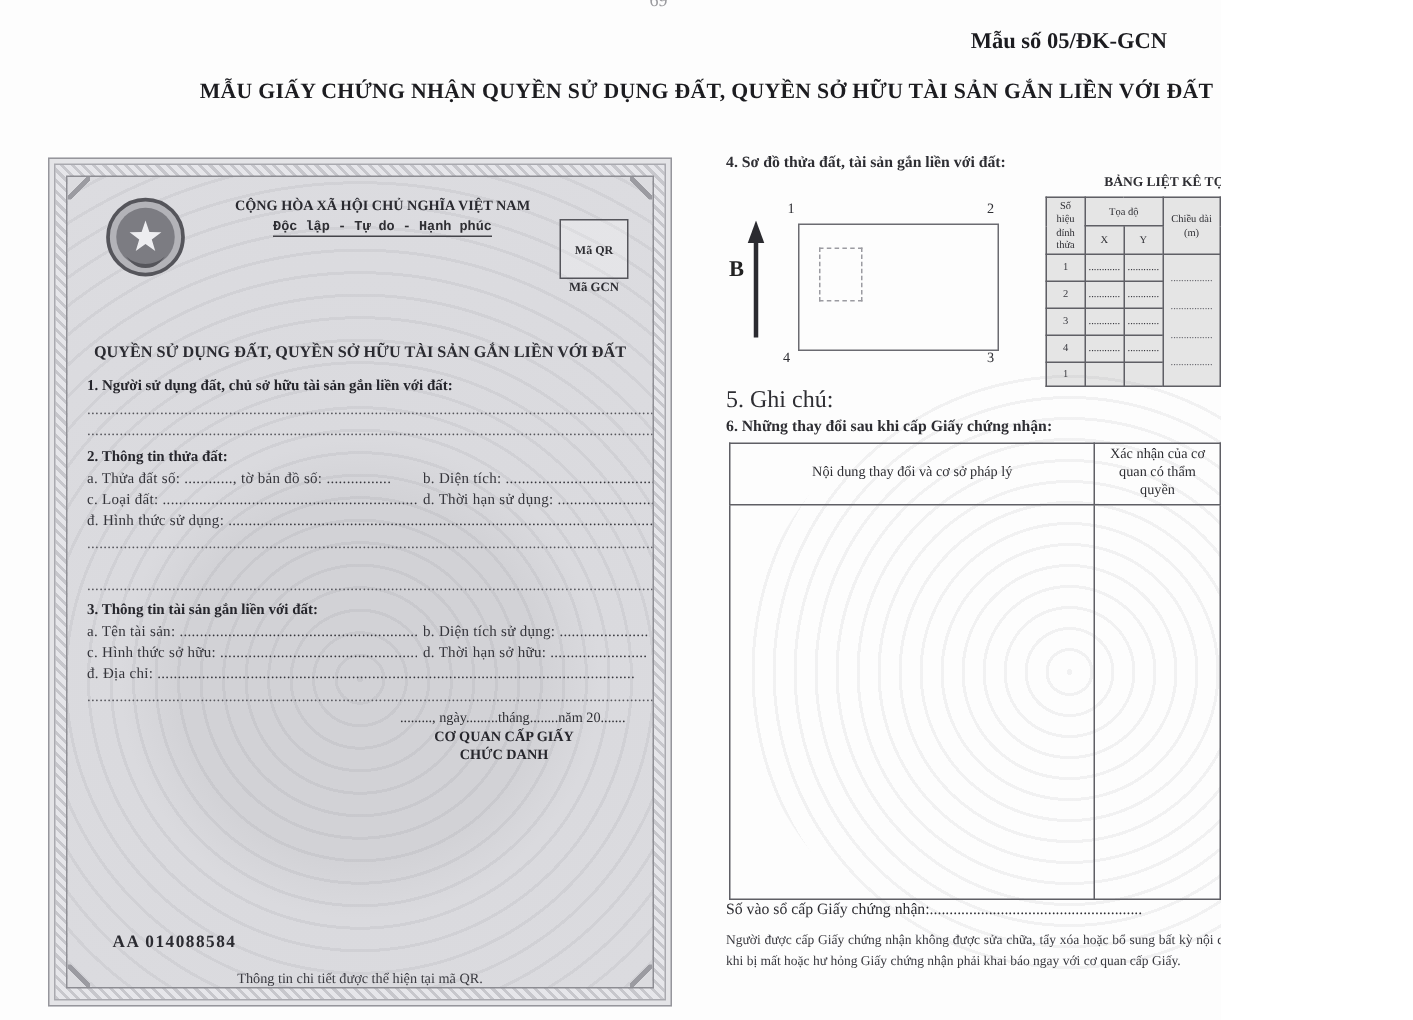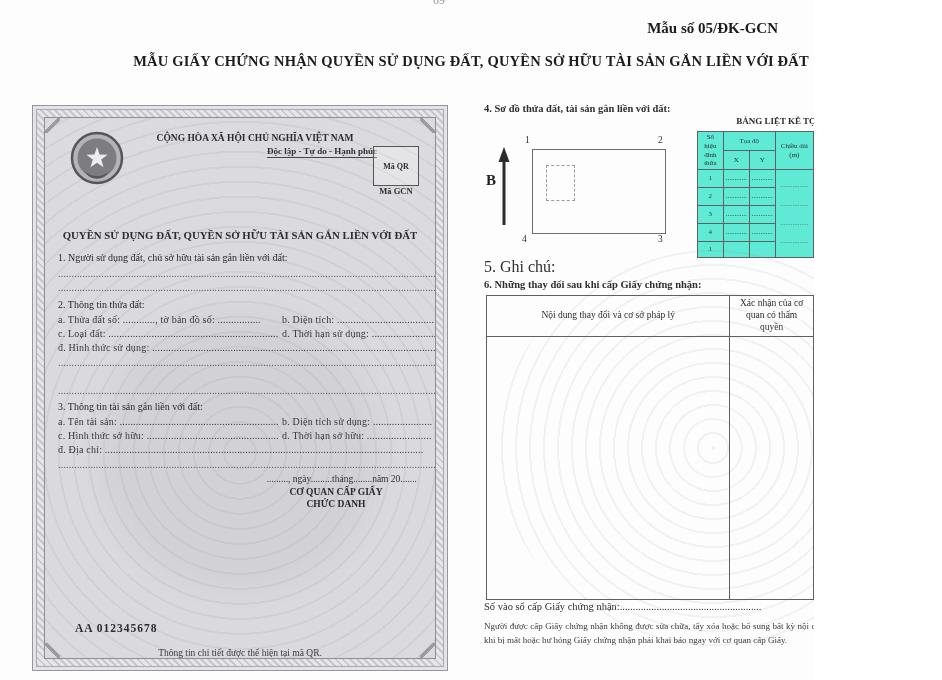--- a/index.html
+++ b/index.html
@@ -27,51 +27,51 @@
       repeating-radial-gradient(circle at 50% 62%, rgba(120,120,128,.10) 0 2px, rgba(120,120,128,0) 2px 15px),
       radial-gradient(circle at 50% 62%, #d2d2d6 0 120px, #dadade 160px, #dcdce0 100%);
     overflow:hidden;}
   .corner{position:absolute;width:15px;height:15px;
     background:linear-gradient(135deg,transparent 42%,#9b9ba1 42%,#9b9ba1 58%,transparent 58%);}
   .corner.tr{transform:scaleX(-1);}
   .corner.bl{transform:scaleY(-1);}
   .corner.br{transform:scale(-1,-1);}
 
   .motto1{top:15px;left:88px;width:244px;text-align:center;font-size:9.5px;font-weight:bold;color:#2a2a30;}
-  .motto2{top:28px;left:88px;width:244px;text-align:right;font-size:9px;font-weight:bold;}
+  .motto2{top:28px;left:88px;width:244px;text-align:center;font-size:9px;font-weight:bold;font-family:Liberation Mono, monospace;}
   .motto2 span{display:inline-block;border-bottom:1px solid #44444a;padding-bottom:1px;}
   .qrbox{top:28px;right:16px;width:44px;height:38px;border:1px solid #55555b;
     display:flex;align-items:center;justify-content:center;font-size:8px;font-weight:bold;background:rgba(255,255,255,.25);}
   .gcnlabel{top:68px;right:8px;width:62px;text-align:center;font-size:8.5px;font-weight:bold;}
   .certtitle{top:86px;left:0;width:100%;text-align:center;font-size:17.5px;font-weight:bold;
     letter-spacing:1px;color:#28282e;}
   .certsub{top:111px;left:0;width:100%;text-align:center;font-size:10.8px;font-weight:bold;color:#2b2b31;}
 
   .fline{font-size:10px;letter-spacing:.2px;color:#35353b;white-space:nowrap;overflow:hidden;}
-  .fhead{font-size:10px;font-weight:normal;color:#26262c;white-space:nowrap;overflow:hidden;}
+  .fhead{font-size:10px;font-weight:bold;color:#26262c;white-space:nowrap;overflow:hidden;}
   .lcell{left:13px;width:220px;}
   .rcell{left:237px;width:154px;}
   .wide{left:13px;width:378px;}
   .dotline{left:13px;width:378px;color:#55555b;}
 
   .dateline{top:356px;right:18px;width:230px;text-align:right;font-size:9.5px;}
   .authority{top:369px;left:186px;width:210px;text-align:center;font-size:9.5px;font-weight:bold;line-height:1.25;color:#26262c;}
   .serial{top:504px;left:30px;font-size:11.5px;font-weight:bold;letter-spacing:1px;color:#2b2b31;}
   .qrnote{top:530px;left:0;width:100%;text-align:center;font-size:9.5px;color:#3a3a40;}
 
   
   .s4head{left:484px;top:103px;font-size:10.5px;font-weight:bold;}
   .plotrect{left:532px;top:149px;width:132px;height:83px;border:1.5px solid #6b6b71;background:transparent;}
   .plotdash{left:546px;top:165px;width:27px;height:34px;border:1px dashed #9b9ba1;}
   .cornlab{font-size:9.5px;color:#2e2e33;}
   .northB{left:486px;top:172px;font-size:15px;font-weight:bold;color:#222;}
 
   .coordtitle{left:694px;top:116px;width:186px;text-align:center;font-size:9px;font-weight:bold;}
   table.coord{position:absolute;left:697px;top:131px;border-collapse:collapse;table-layout:fixed;
-    font-size:7px;color:#3a3a40;background:#5eead4;}
+    font-size:7px;color:#3a3a40;background:#e5e5e5;}
   table.coord td{border:1px solid #5f5f65;text-align:center;vertical-align:middle;padding:1px 2px;
     overflow:hidden;line-height:1.25;}
   table.coord .hd{font-size:7px;color:#2e2e33;}
   .lencell div{font-size:7px;color:#6a6a70;padding:5px 0;white-space:nowrap;overflow:hidden;}
 
   .s5head{left:484px;top:258px;font-size:16px;font-weight:normal;}
   .s6head{left:484px;top:279px;font-size:10.5px;font-weight:bold;}
 
   .wmark{left:498px;top:248px;width:430px;height:400px;border-radius:50%;
     background:repeating-radial-gradient(circle, rgba(125,125,132,.09) 0 2px, rgba(125,125,132,0) 2px 14px);}
@@ -137,21 +137,21 @@
       <div class="abs fline rcell" style="top:312px">d. Thời hạn sở hữu: ........................</div>
       <div class="abs fline wide" style="top:326px">đ. Địa chỉ: ......................................................................................................................</div>
       <div class="abs fline dotline" style="top:341px">......................................................................................................................................................</div>
 
       <div class="abs dateline">........., ngày.........tháng........năm 20.......</div>
       <div class="abs authority">
         <div>CƠ QUAN CẤP GIẤY</div>
         <div>CHỨC DANH</div>
       </div>
 
-      <div class="abs serial">AA 012345678</div>
+      <div class="abs serial">AA 014088584</div>
       <div class="abs qrnote">Thông tin chi tiết được thể hiện tại mã QR.</div>
     </div>
   </div>
 
   <div class="abs s4head">4. Sơ đồ thửa đất, tài sản gắn liền với đất:</div>
 
   <svg class="abs" style="left:497px;top:147px" width="14" height="80" viewBox="0 0 14 80">
     <line x1="7" y1="78" x2="7" y2="12" stroke="#2b2b30" stroke-width="3"></line>
     <polygon points="7,0 1.5,15 12.5,15" fill="#2b2b30"></polygon>
   </svg>

